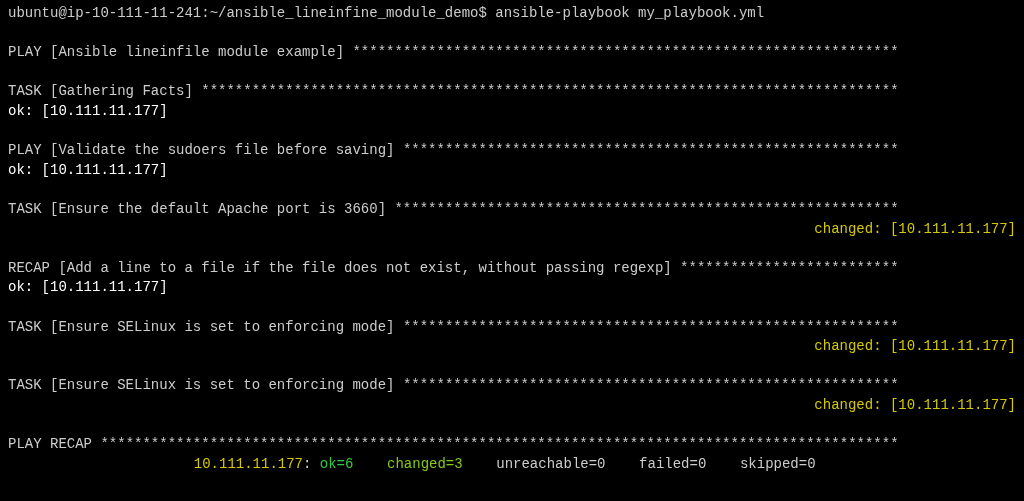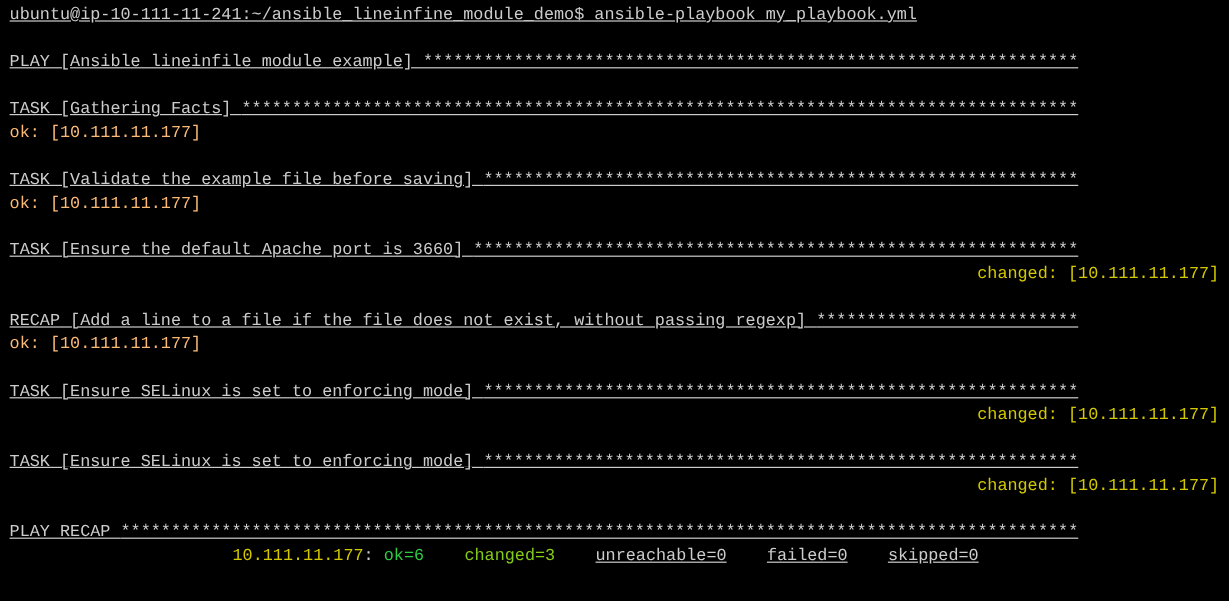--- a/index.html
+++ b/index.html
@@ -9,45 +9,45 @@
       font-family: 'Courier New', Consolas, monospace;
       font-size: 14px;
       line-height: 1.4;
       padding: 4px 8px;
       width: 1024px;
       height: 501px;
       overflow: hidden;
       white-space: nowrap;
     }
     .line { white-space: pre; }
-    .ok { color: #fdba74; }
+    .ok { color: #ffffff; }
     .changed { color: #d4c900; text-align: right; }
-    .white { color: #ccc; text-decoration: underline; }
+    .white { color: #ccc; }
     .spacer { height: 1.4em; }
     .recap-host { color: #d4c900; display: inline-block; width: 295px; text-align: right; }
     .recap-sep { color: #ccc; }
     .recap-ok { color: #2ecc40; }
     .recap-changed { color: #84cc16; }
-    .recap-neutral { color: #ccc; text-decoration: underline; }
+    .recap-neutral { color: #ccc; }
     .pad { display: inline-block; }
   </style>
 </head>
 <body>
 
 <div class="line white">ubuntu@ip-10-111-11-241:~/ansible_lineinfine_module_demo$ ansible-playbook my_playbook.yml</div>
 <div class="spacer"></div>
 
 <div class="line white"><span>PLAY [Ansible lineinfile module example] </span><span>*****************************************************************</span></div>
 <div class="spacer"></div>
 
 <div class="line white"><span>TASK [Gathering Facts] </span><span>***********************************************************************************</span></div>
 <div class="line ok"><span>ok: </span><span>[10.111.11.177]</span></div>
 <div class="spacer"></div>
 
-<div class="line white"><span>TASK [Validate the example file before saving] </span><span>***********************************************************</span></div>
+<div class="line white"><span>PLAY [Validate the sudoers file before saving] </span><span>***********************************************************</span></div>
 <div class="line ok"><span>ok: </span><span>[10.111.11.177]</span></div>
 <div class="spacer"></div>
 
 <div class="line white"><span>TASK [Ensure the default Apache port is 3660] </span><span>************************************************************</span></div>
 <div class="line changed"><span>changed: </span><span>[10.111.11.177]</span></div>
 <div class="spacer"></div>
 
 <div class="line white"><span>RECAP [Add a line to a file if the file does not exist, without passing regexp] </span><span>**************************</span></div>
 <div class="line ok"><span>ok: </span><span>[10.111.11.177]</span></div>
 <div class="spacer"></div>

